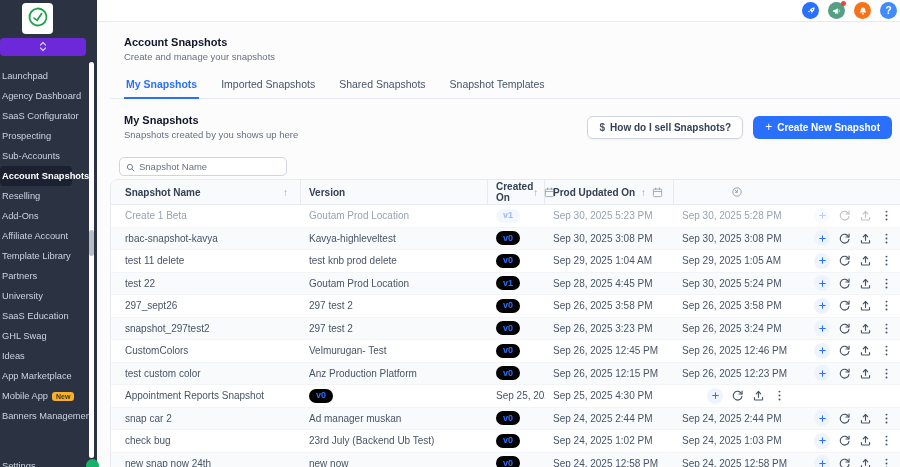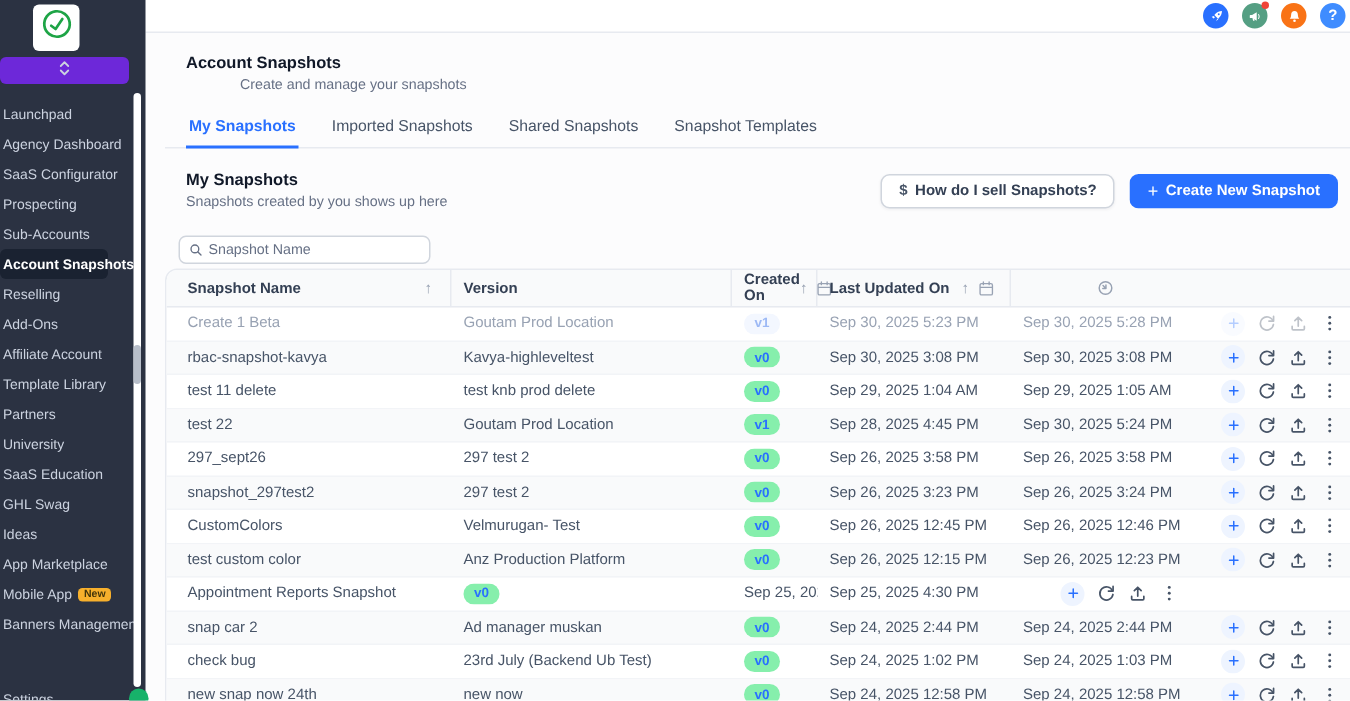--- a/index.html
+++ b/index.html
@@ -63,21 +63,21 @@
     width:17px; height:17px; border-radius:50%; border:none; cursor:pointer;
     display:flex; align-items:center; justify-content:center; position:relative; flex:0 0 auto;
     color:#fff; padding:0;
   }
   .tb-icon svg { width:10px; height:10px; display:block; }
   .tb-icon .qmark { font-size:10px; font-weight:700; color:#fff; line-height:1; }
   .notif-dot { position:absolute; right:-1px; top:-1px; width:5px; height:5px; border-radius:50%; background:#f04438; }
   .content { padding:14px 0 0 13px; }
   .page-head { padding-left:14px; }
   .page-title { font-size:11px; font-weight:700; color:#101828; }
-  .page-subtitle { font-size:9.5px; color:#667085; margin-top:3px;margin-left:36px; }
+  .page-subtitle { font-size:9.5px; color:#667085; margin-top:3px; }
   
   .tabs { display:flex; gap:20px; padding-left:14px; margin-top:12px; border-bottom:1px solid #e7eaf0; }
   .tab { font-size:10.5px; color:#475467; font-weight:500; padding:4px 2px 7px; border-bottom:2px solid transparent; margin-bottom:-1px; cursor:pointer; }
   .tab.active { color:#2970ff; font-weight:700; border-bottom-color:#2970ff; }
   
   .section-row { display:flex; align-items:center; margin-top:15px; padding:0 8px 0 14px; }
   .section-titles { flex:1; }
   .section-title { font-size:11px; font-weight:700; color:#101828; }
   .section-subtitle { font-size:9.5px; color:#667085; margin-top:3px; }
   .btn {
@@ -120,21 +120,21 @@
   .th .cal { width:11px; height:11px; color:#98a2b3; margin-right:10px; }
   .th .hist { width:12px; height:12px; color:#98a2b3; }
   .trow {
     display:grid; grid-template-columns:190px 187px 57px 129px 125px 1fr;
     height:22.5px; align-items:center; border-bottom:1px solid #f2f4f7;
   }
   .trow:nth-child(even) { background:#f9fafb; }
   .td { font-size:10px; color:#475467; padding-left:8px; white-space:nowrap; overflow:hidden; }
   .td.c-name { padding-left:14px; cursor:pointer; }
   .ver-badge {
-    display:inline-block; background:#86efac; color:#2970ff; font-size:9px; font-weight:600;
+    display:inline-block; background:#000000; color:#2970ff; font-size:9px; font-weight:600;
     padding:1.5px 7px; border-radius:9px; line-height:1.2;
   }
   .td.c-actions { display:flex; align-items:center; justify-content:flex-end; gap:8px; padding-right:13px; }
   .act { border:none; background:transparent; padding:0; cursor:pointer; display:flex; align-items:center; justify-content:center; color:#475467; }
   .act svg { width:13px; height:13px; display:block; }
   .act.plus {
     width:16px; height:16px; border-radius:50%; background:#eef4ff; color:#2970ff;
   }
   .act.plus svg { width:9px; height:9px; }
   .trow.disabled .td { color:#98a2b3; }
@@ -346,21 +346,21 @@
           <span class="cal">
             <svg viewBox="0 0 16 16" width="11" height="11">
               <rect x="2" y="3" width="12" height="11" rx="1.5" fill="none" stroke="currentColor" stroke-width="1.3"></rect>
               <line x1="2" y1="6.6" x2="14" y2="6.6" stroke="currentColor" stroke-width="1.3"></line>
               <line x1="5.2" y1="1.4" x2="5.2" y2="4" stroke="currentColor" stroke-width="1.3" stroke-linecap="round"></line>
               <line x1="10.8" y1="1.4" x2="10.8" y2="4" stroke="currentColor" stroke-width="1.3" stroke-linecap="round"></line>
             </svg>
           </span>
         </div>
         <div class="th">
-          <span>Last Updated On</span>
+          <span>Prod Updated On</span>
           <span class="spacer"></span>
           <span class="sort-arrow">↑</span>
           <span class="cal">
             <svg viewBox="0 0 16 16" width="11" height="11">
               <rect x="2" y="3" width="12" height="11" rx="1.5" fill="none" stroke="currentColor" stroke-width="1.3"></rect>
               <line x1="2" y1="6.6" x2="14" y2="6.6" stroke="currentColor" stroke-width="1.3"></line>
               <line x1="5.2" y1="1.4" x2="5.2" y2="4" stroke="currentColor" stroke-width="1.3" stroke-linecap="round"></line>
               <line x1="10.8" y1="1.4" x2="10.8" y2="4" stroke="currentColor" stroke-width="1.3" stroke-linecap="round"></line>
             </svg>
           </span>

